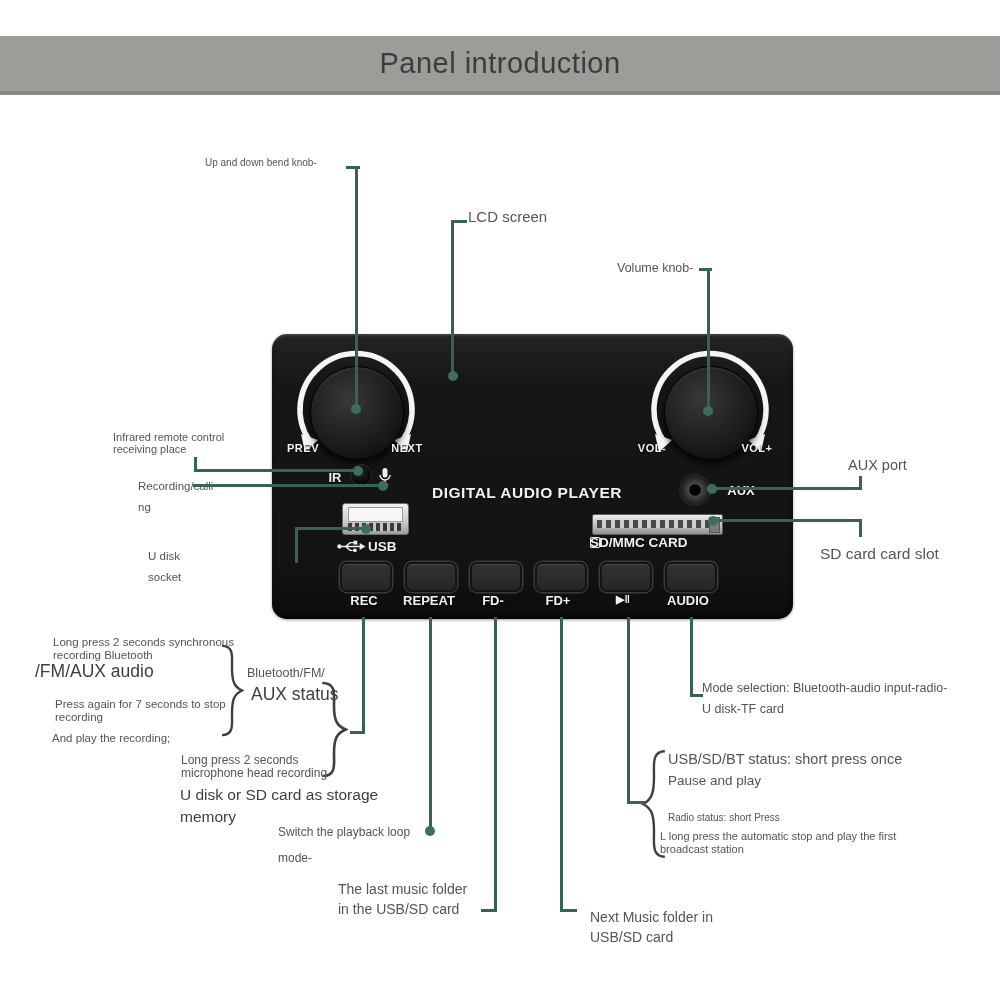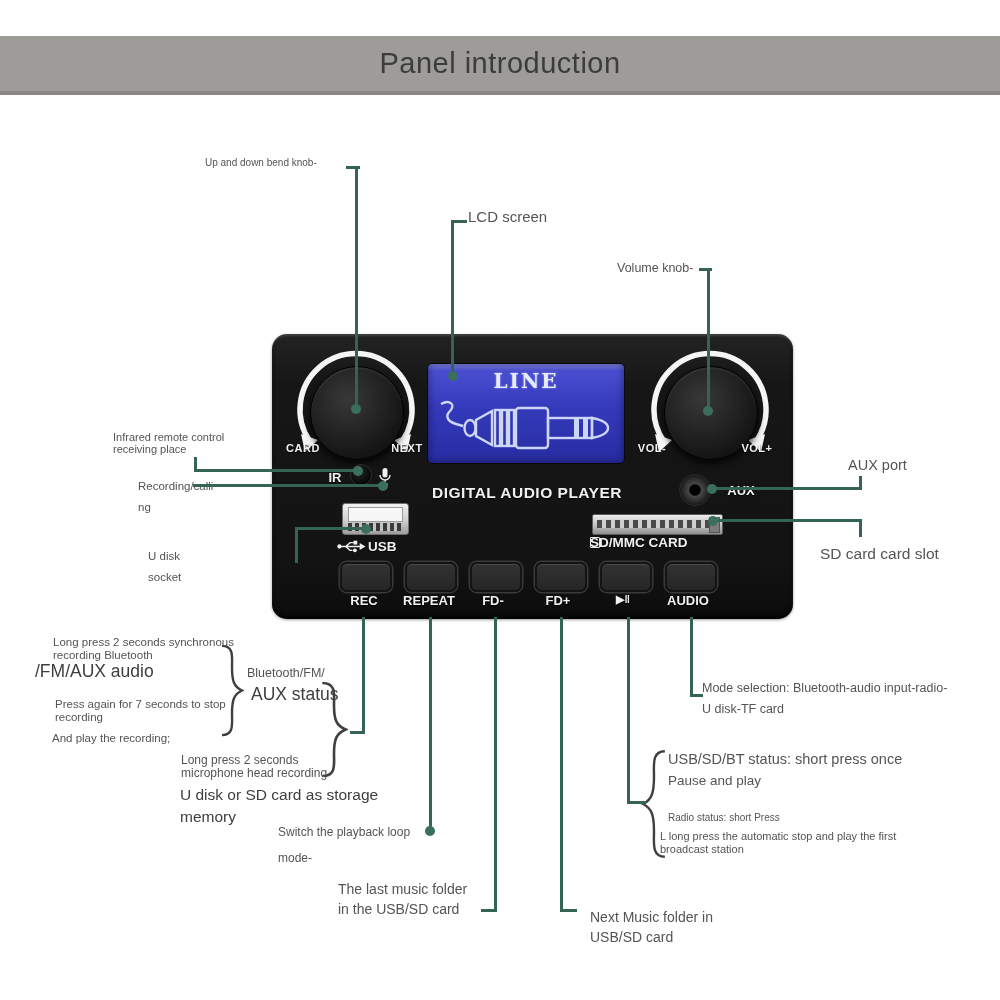--- a/index.html
+++ b/index.html
@@ -124,50 +124,32 @@
   </svg>
 
   <div class="device">
 
     <svg style="left:19px;top:10px" width="130" height="130" viewBox="0 0 130 130">
       <path d="M18.7,97.1 A56,56 0 1 1 111.3,97.1" fill="none" stroke="#f5f5f5" stroke-width="5.5"></path>
       <polygon points="10,90 27,96 14,108" fill="#f5f5f5"></polygon>
       <polygon points="120,90 103,96 116,108" fill="#f5f5f5"></polygon>
     </svg>
     <div class="knob" style="left:38px;top:32px"></div>
-    <span class="klabel" style="left:31px;top:108px">CARD</span>
+    <span class="klabel" style="left:31px;top:108px">PREV</span>
     <span class="klabel" style="left:135px;top:108px">NEXT</span>
 
     <svg style="left:373px;top:10px" width="130" height="130" viewBox="0 0 130 130">
       <path d="M18.7,97.1 A56,56 0 1 1 111.3,97.1" fill="none" stroke="#f5f5f5" stroke-width="5.5"></path>
       <polygon points="10,90 27,96 14,108" fill="#f5f5f5"></polygon>
       <polygon points="120,90 103,96 116,108" fill="#f5f5f5"></polygon>
     </svg>
     <div class="knob" style="left:392px;top:32px"></div>
     <span class="klabel" style="left:380px;top:108px">VOL-</span>
     <span class="klabel" style="left:485px;top:108px">VOL+</span>
 
-    <div class="lcd">
-      <div class="lcd-title">LINE</div>
-      <svg style="left:8px;top:33px" width="180" height="58" viewBox="0 0 180 56">
-        <g fill="none" stroke="#cdd6f8" stroke-width="2.4">
-          <path d="M5,6 c9,-5 15,1 9,7 c-6,6 -1,11 6,13 l7,2"></path>
-          <ellipse cx="34" cy="30" rx="5.5" ry="8"></ellipse>
-          <path d="M40,22 L56,13 L56,47 L40,38 Z"></path>
-          <rect x="59" y="12" width="5" height="36"></rect>
-          <rect x="66" y="12" width="5" height="36"></rect>
-          <rect x="73" y="12" width="5" height="36"></rect>
-          <rect x="80" y="10" width="32" height="40" rx="3"></rect>
-          <rect x="112" y="20" width="44" height="20"></rect>
-          <path d="M156,20 q16,3 16,10 q0,7 -16,10 z"></path>
-        </g>
-        <rect x="138" y="21" width="5" height="18" fill="#cdd6f8"></rect>
-        <rect x="147" y="21" width="5" height="18" fill="#cdd6f8"></rect>
-      </svg>
-    </div>
 
     <span class="dtext" style="left:63px;top:136px;font-size:13px;transform:translateX(-50%)">IR</span>
     <div class="ir-recv"></div>
     <svg style="left:106px;top:133px" width="14" height="19" viewBox="0 0 14 19">
       <rect x="4.5" y="1" width="5" height="9.5" rx="2.5" fill="#f0f0f0"></rect>
       <path d="M2,8 a5,5 0 0 0 10,0" fill="none" stroke="#f0f0f0" stroke-width="1.4"></path>
       <line x1="7" y1="13.5" x2="7" y2="16.5" stroke="#f0f0f0" stroke-width="1.4"></line>
       <line x1="4" y1="17.5" x2="10" y2="17.5" stroke="#f0f0f0" stroke-width="1.4"></line>
     </svg>
 

